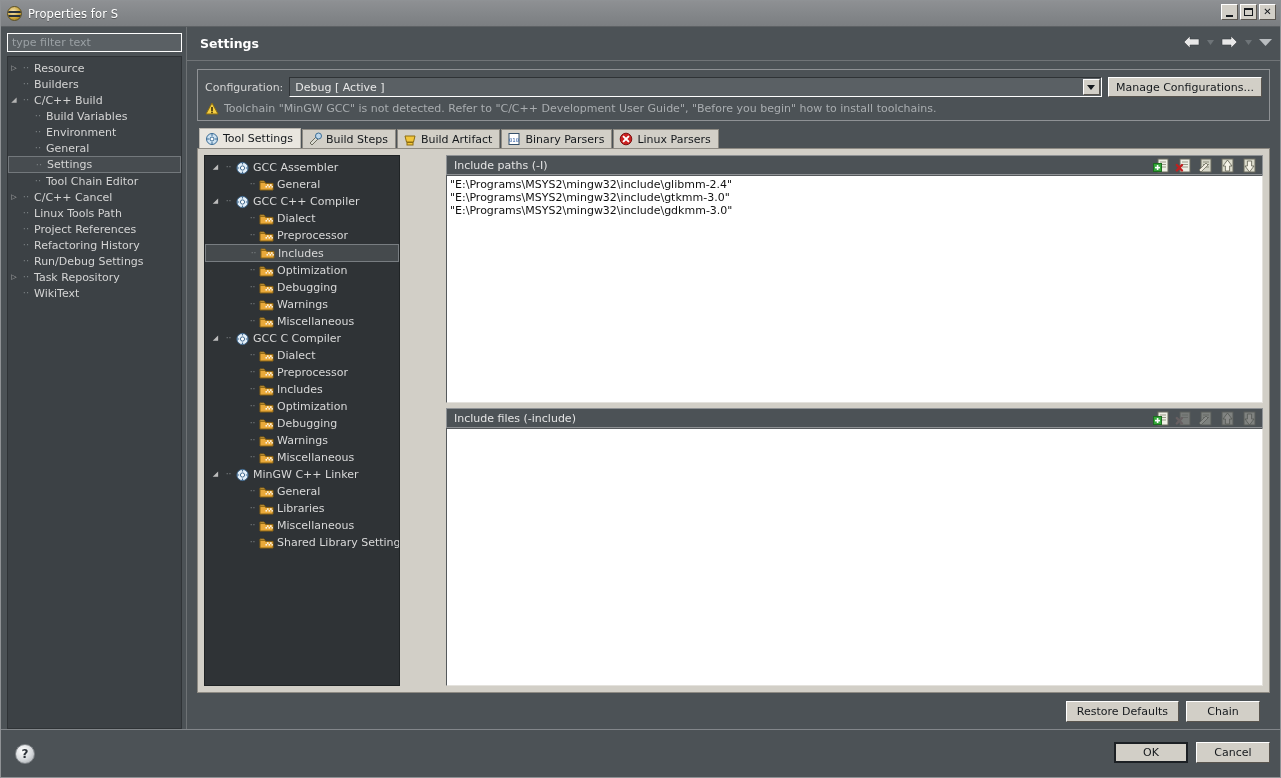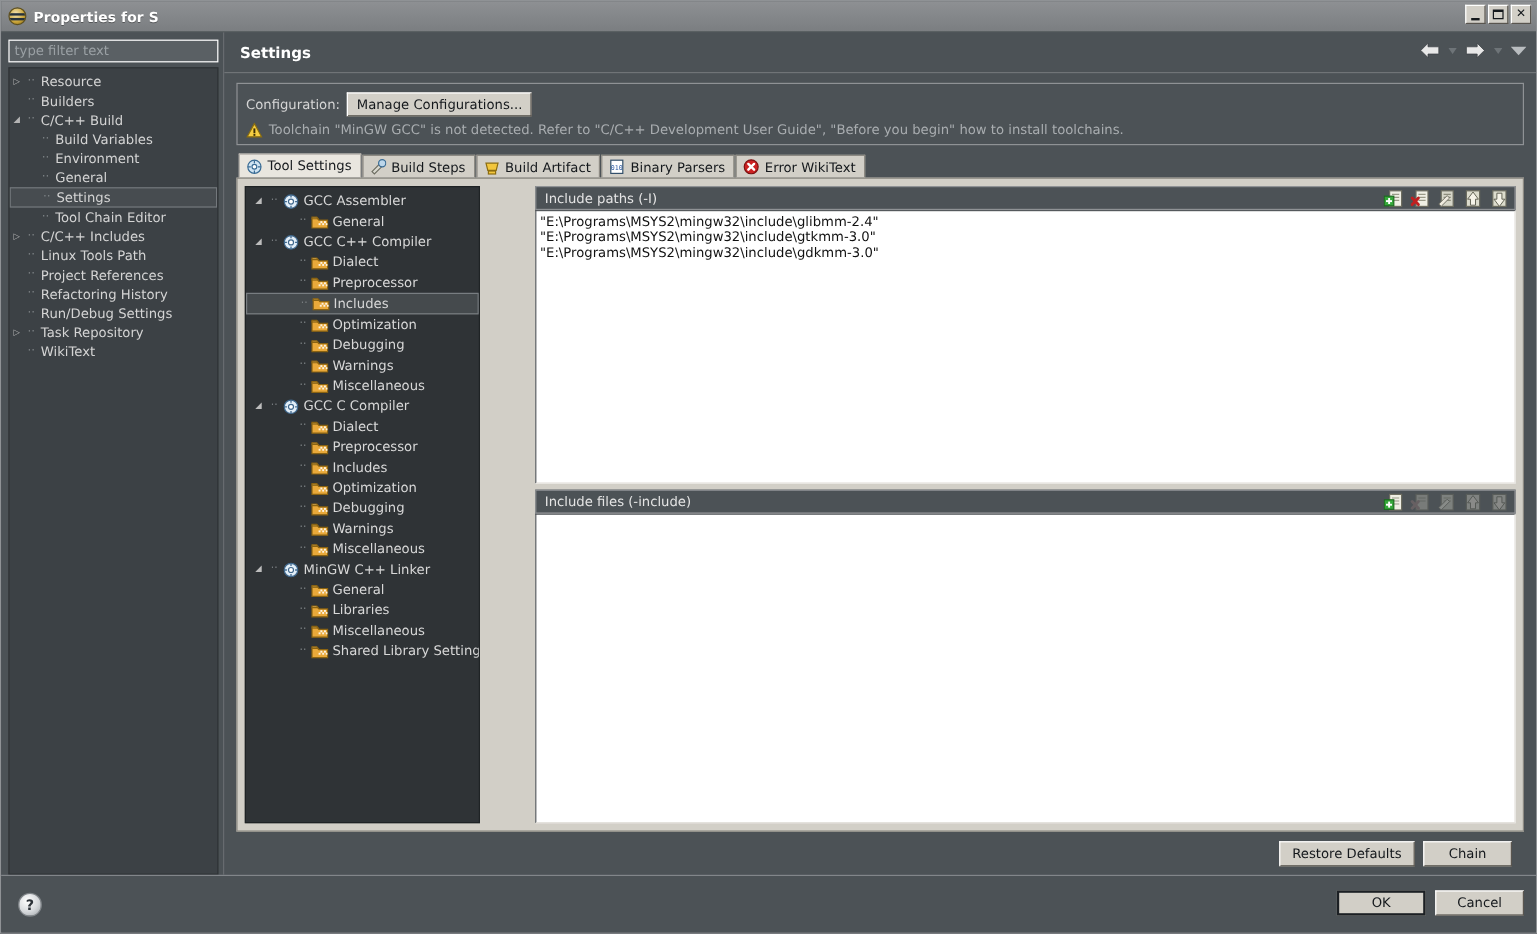--- a/index.html
+++ b/index.html
@@ -36,21 +36,21 @@
     position: relative; overflow: hidden; flex: 0 0 15px;
     border: 1px solid #5e5021;
   }
   .title-icon::before, .title-icon::after {
     content: ""; position: absolute; left: 0; right: 0; height: 2px;
     background: #26313c;
   }
   .title-icon::before { top: 4px; }
   .title-icon::after  { top: 8px; }
   #title-text {
-    margin-left: 6px; font-weight: bold; font-size: 11.5px;
+    margin-left: 6px; font-weight: normal; font-size: 11.5px;
     color: #ffffff; letter-spacing: .1px;
     text-shadow: 0 1px 0 rgba(0,0,0,.35);
   }
   #win-buttons {
     position: absolute; right: 4px; top: 3px;
     display: flex; gap: 2px;
   }
   .win-btn {
     width: 17px; height: 16px;
     background: #d2cfc7;
@@ -371,21 +371,21 @@
           </div>
           <div class="tnode">
             <span class="twist"></span>
             <span class="twist"></span>
             <span class="tdash">··</span>
             <span class="tlabel">Tool Chain Editor</span>
           </div>
           <div class="tnode">
             <span class="twist">▷</span>
             <span class="tdash">··</span>
-            <span class="tlabel">C/C++ Includes</span>
+            <span class="tlabel">C/C++ Cancel</span>
           </div>
           <div class="tnode">
             <span class="twist"></span>
             <span class="tdash">··</span>
             <span class="tlabel">Linux Tools Path</span>
           </div>
           <div class="tnode">
             <span class="twist"></span>
             <span class="tdash">··</span>
             <span class="tlabel">Project References</span>
@@ -434,20 +434,28 @@
             <path d="M0 1 L13 1 L6.5 8 Z" fill="#b9bdc0"></path>
           </svg>
         </div>
       </div>
 
       <div id="page-content">
 
         <div id="config-group">
           <div id="config-row">
             <span id="config-label">Configuration:</span>
+            <div id="config-combo">
+              <span>Debug  [ Active ]</span>
+              <div id="combo-arrow-btn">
+                <svg width="8" height="5" viewBox="0 0 8 5">
+                    <path d="M0 0 L8 0 L4 5 Z" fill="#14181c"></path>
+                  </svg>
+              </div>
+            </div>
             <div id="manage-btn">Manage Configurations...</div>
           </div>
           <div id="warn-row">
             <svg class="warn-icon" viewBox="0 0 14 13">
               <path d="M7 1 L13 12 L1 12 Z" fill="#f5ce42" stroke="#8a6d10" stroke-width="1"></path>
               <rect x="6.2" y="5" width="1.6" height="4" fill="#3a2d05"></rect>
               <rect x="6.2" y="9.6" width="1.6" height="1.6" fill="#3a2d05"></rect>
             </svg>
             <span>Toolchain "MinGW GCC" is not detected. Refer to "C/C++ Development User Guide", "Before you begin" how to install toolchains.</span>
           </div>
@@ -484,21 +492,21 @@
               <span>Binary Parsers</span>
             </div>
             <div class="tab">
               <span class="tab-ico"><svg viewBox="0 0 14 14">
                   <circle cx="7" cy="7" r="5.8" fill="#cc2222" stroke="#7d1111"></circle>
                   <g stroke="#fff" stroke-width="2" stroke-linecap="round">
                     <line x1="4.6" y1="4.6" x2="9.4" y2="9.4"></line>
                     <line x1="9.4" y1="4.6" x2="4.6" y2="9.4"></line>
                   </g>
                 </svg></span>
-              <span>Error WikiText</span>
+              <span>Linux Parsers</span>
             </div>
           </div>
 
         <div id="tool-panel">
           <div id="tool-tree">
               <div class="ttnode">
                 <span class="tt-ind" style="width:4px"></span>
                 <span class="tt-tw">◢</span>
                 <span class="tt-dots">··</span>
                 <span class="tt-ico"><svg viewBox="0 0 15 14">

